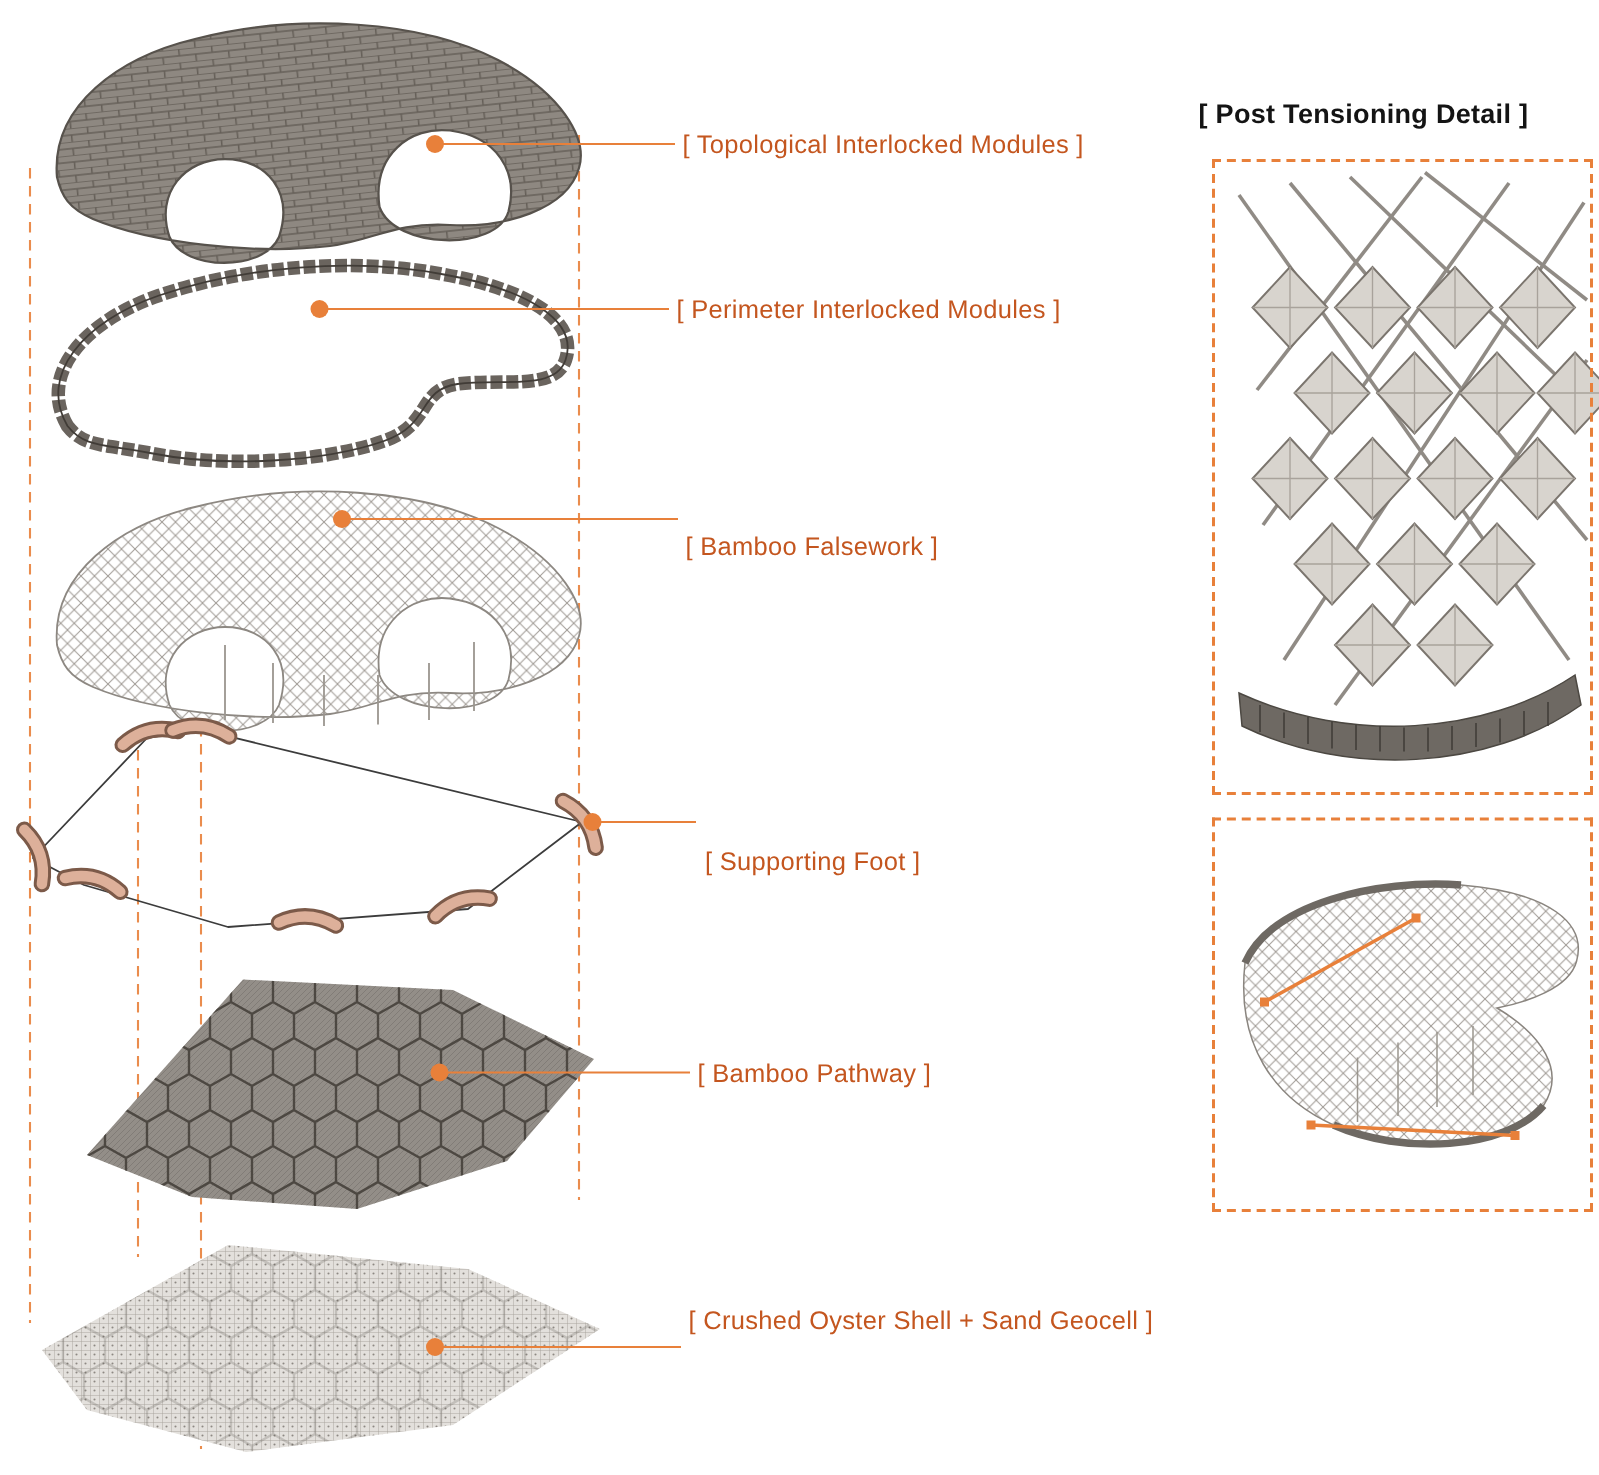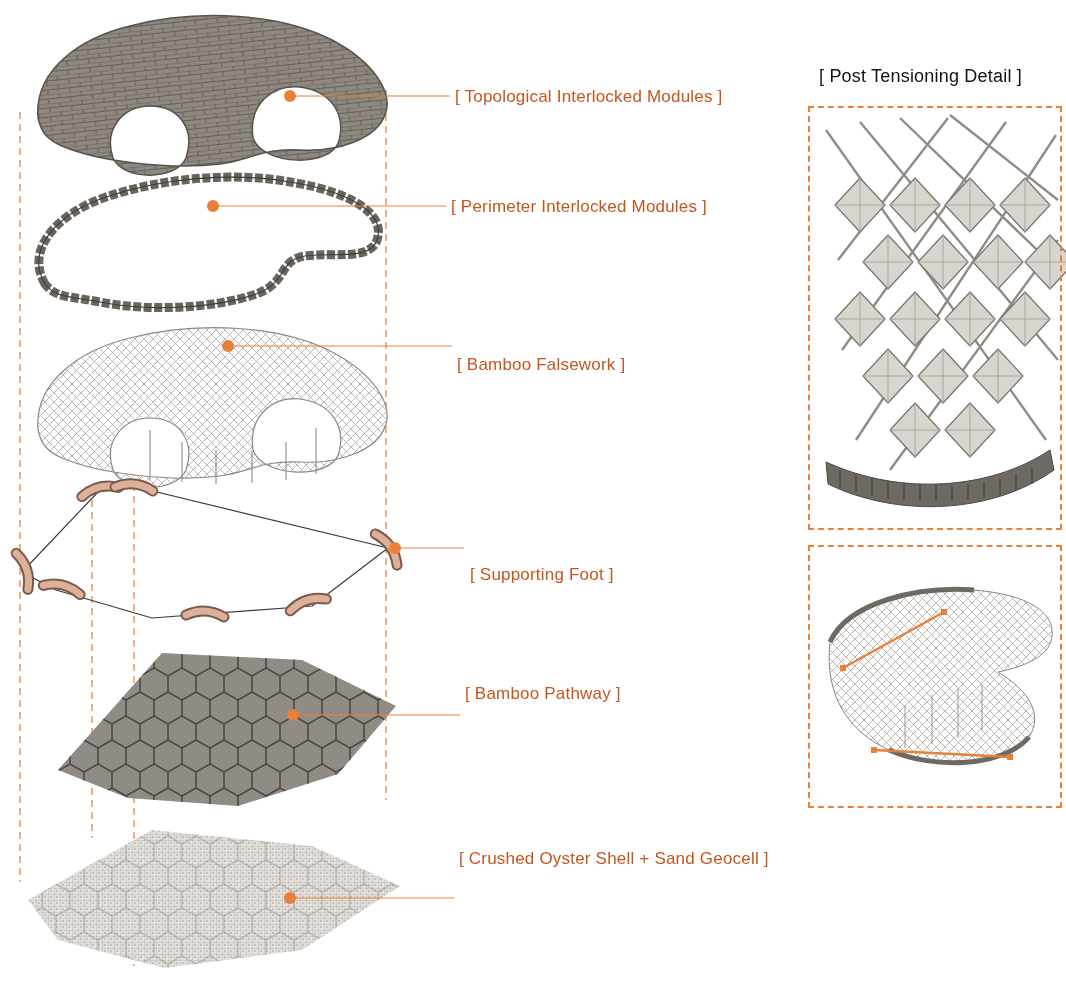--- a/index.html
+++ b/index.html
@@ -7,21 +7,21 @@
     position:relative;width:1066px;height:983px;overflow:hidden;
     background:#ffffff;font-family:"Liberation Sans",sans-serif;
   }
   .stage{position:absolute;left:0;top:0;width:1066px;height:983px;}
   .layer-label{
     position:absolute;white-space:nowrap;color:#c4561f;
     font-size:17px;font-weight:500;letter-spacing:.2px;
   }
   .detail-title{
     position:absolute;left:799px;top:66px;white-space:nowrap;
-    color:#141414;font-size:18px;font-weight:400;letter-spacing:.2px;margin-left:20px;
+    color:#141414;font-size:18px;font-weight:700;letter-spacing:.2px;
   }
   .detail-box{
     position:absolute;border:2px dashed #e8803a;background:transparent;
     box-sizing:border-box;
   }
   #detail-box-top{left:808px;top:106px;width:254px;height:424px;}
   #detail-box-bottom{left:808px;top:545px;width:254px;height:263px;}
 </style>
 </head>
 <body>
@@ -182,18 +182,18 @@
     </g>
   </svg>
 
   <div id="detail-box-top" class="detail-box"></div>
   <div id="detail-box-bottom" class="detail-box"></div>
 
   <div class="layer-label" style="left:455px;top:87px">[ Topological Interlocked Modules ]</div>
   <div class="layer-label" style="left:451px;top:197px">[ Perimeter Interlocked Modules ]</div>
   <div class="layer-label" style="left:457px;top:355px">[ Bamboo Falsework ]</div>
   <div class="layer-label" style="left:470px;top:565px">[ Supporting Foot ]</div>
-  <div class="layer-label" style="left:465px;top:684px">[ Bamboo Pathway ]</div>
-  <div class="layer-label" style="left:459px;top:849px">[ Crushed Oyster Shell + Sand Geocell ]</div>
+  <div class="layer-label" style="left:465px;top:706px">[ Bamboo Pathway ]</div>
+  <div class="layer-label" style="left:459px;top:871px">[ Crushed Oyster Shell + Sand Geocell ]</div>
 
   <div class="detail-title">[ Post Tensioning Detail ]</div>
 
 </div>
 
 </body></html>

